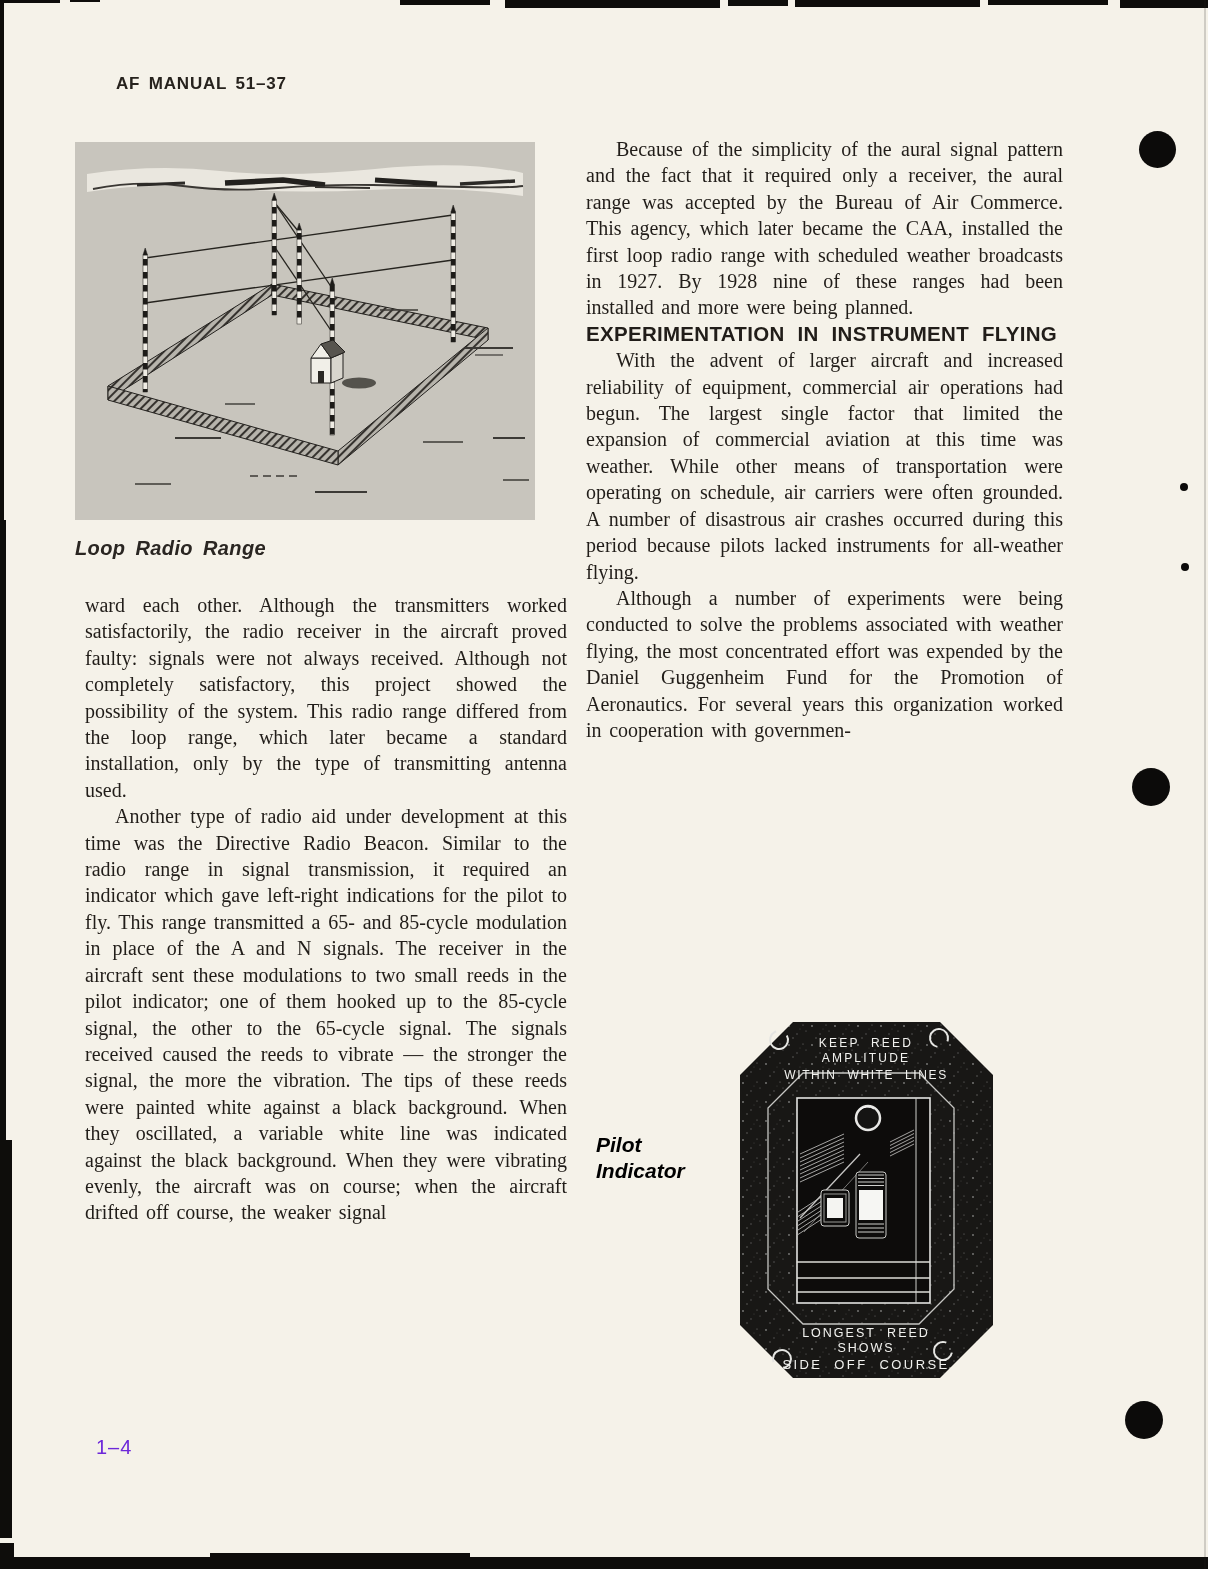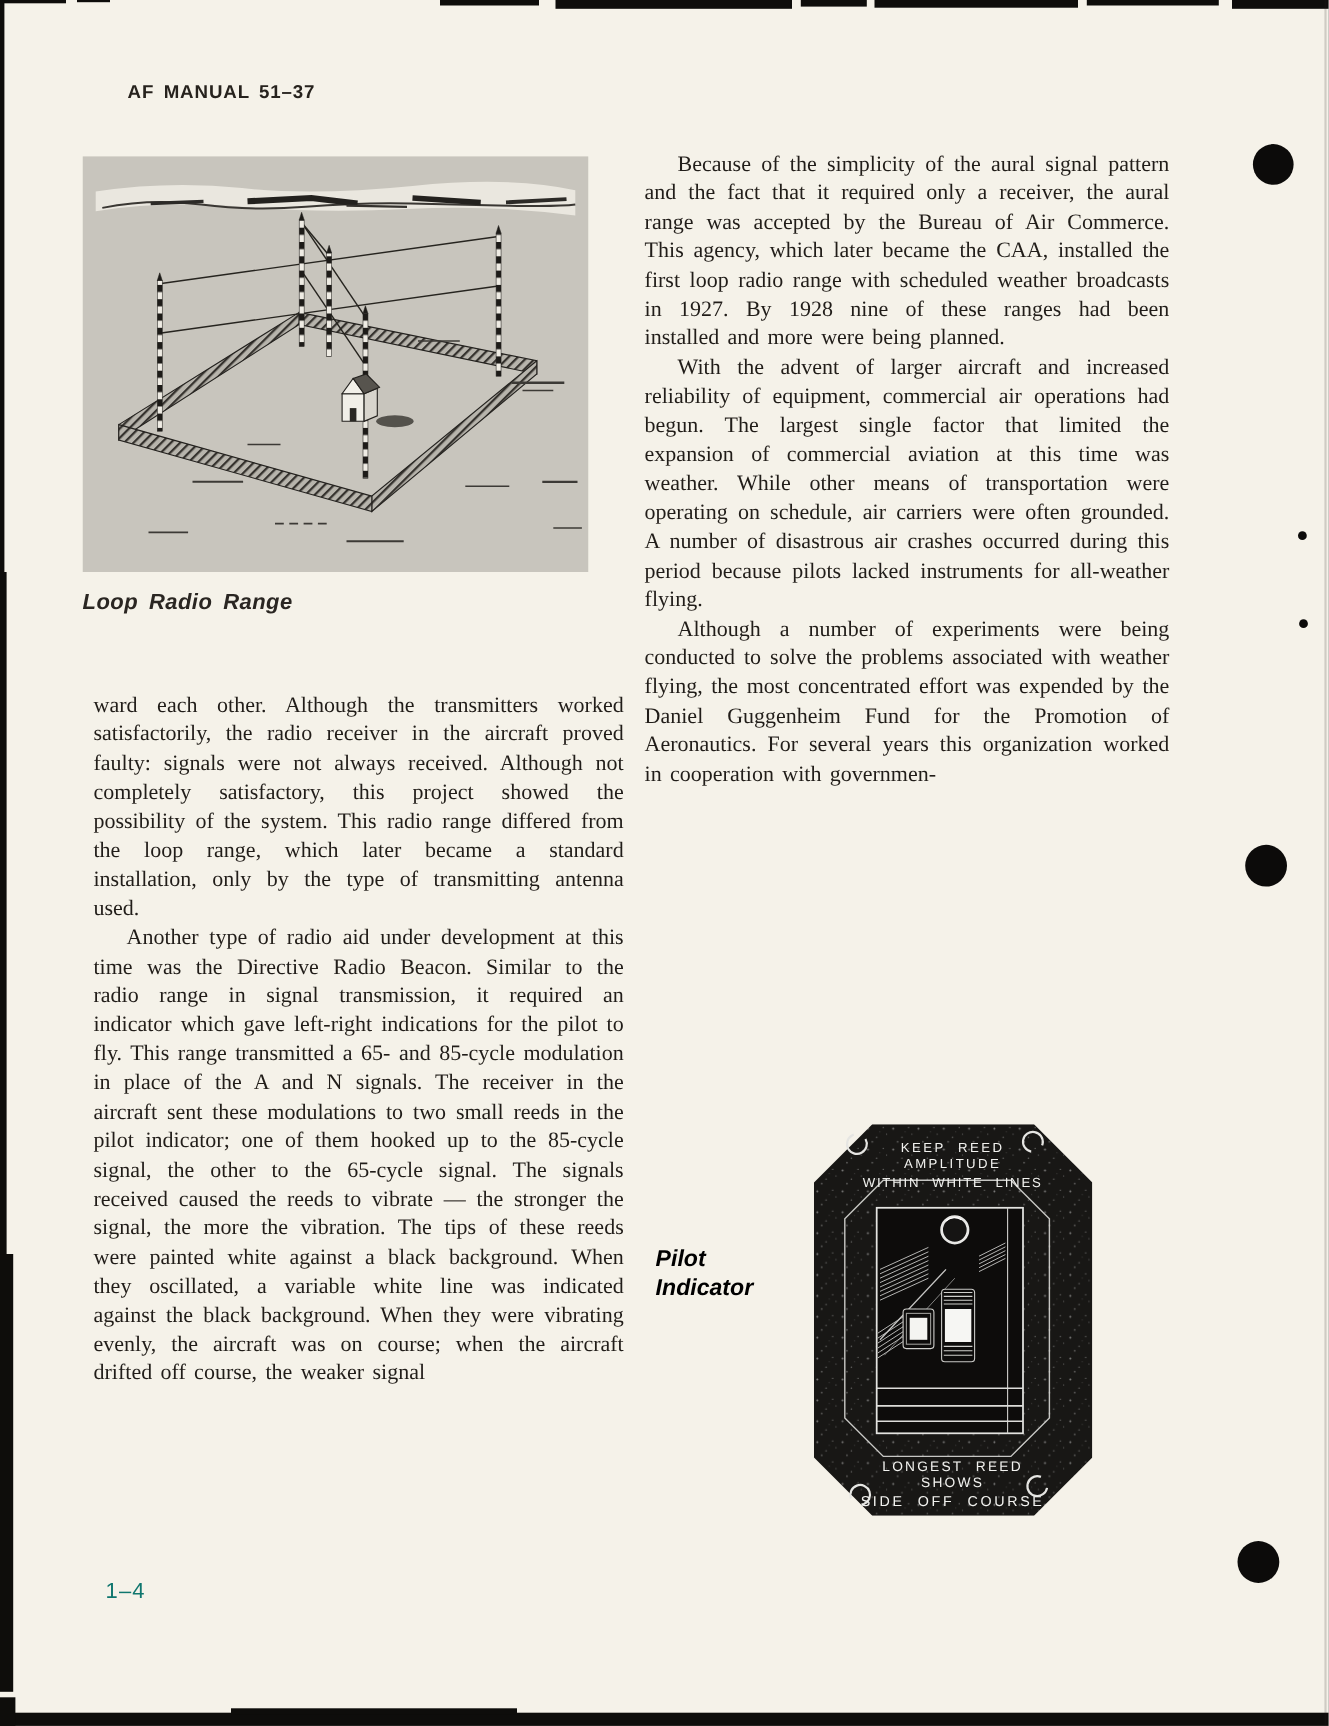--- a/index.html
+++ b/index.html
@@ -8,21 +8,21 @@
     background:#f5f2e9; overflow:hidden;
     font-family:"Liberation Serif", serif; color:#211d19;
   }
   
   .edge { position:absolute; background:#0e0d0b; }
   .edge-right-faint { position:absolute; left:1204px; top:0; width:2px; height:1569px; background:rgba(40,35,30,0.18); }
   
   .col { position:absolute; text-align:justify; font-size:20px; line-height:26.4px; word-spacing:2.6px; }
   .col p { margin:0; }
   .col p.indent { text-indent:30px; }
-  .left-col  { left:85px;  top:628px; width:482px; }
+  .left-col  { left:85px;  top:592px; width:482px; }
   .right-col { left:586px; top:136px; width:477px; }
   .section-heading {
     font-family:"Liberation Sans", sans-serif; font-weight:bold;
     font-size:20.5px; letter-spacing:0.3px; word-spacing:7px;
     margin:27px 0 24px 2px; text-align:left; white-space:nowrap; text-indent:0;
   }
   .manual-header {
     position:absolute; left:82px; top:74px;
     font-family:"Liberation Sans", sans-serif; font-weight:bold;
     font-size:17px; letter-spacing:0.8px; word-spacing:3px; color:#26221d;margin-left:34px;
@@ -34,21 +34,21 @@
     font-size:20px; letter-spacing:0.4px; word-spacing:4px; color:#2a2622;
   }
   .pilot-label {
     position:absolute; left:596px; top:1132px;
     font-family:"Liberation Sans", sans-serif; font-style:italic; font-weight:bold;
     font-size:21px; line-height:26px; color:#000000;
   }
   .instrument-wrap { position:absolute; left:740px; top:1022px; width:253px; height:438px; }
   .page-number {
     position:absolute; left:96px; top:1436px;
-    font-family:"Liberation Sans", sans-serif; font-size:20px; letter-spacing:1px; color:#0f766e;
+    font-family:"Liberation Sans", sans-serif; font-size:20px; letter-spacing:1px; color:#6d28d9;
   }
   .dot { position:absolute; background:#0c0b0a; border-radius:50%; }
   svg text { font-family:"Liberation Sans", sans-serif; }
 </style>
 </head>
 <body>
 
 <div class="page">
 
   <div class="edge" style="left:0;top:0;width:60px;height:3px;"></div>
@@ -152,20 +152,21 @@
   </div>
   <div class="figure-caption">Loop Radio Range</div>
 
   <div class="col left-col">
     <p>ward each other.  Although the transmitters worked satisfactorily, the radio receiver in the aircraft proved faulty: signals were not always received.  Although not completely satisfactory, this project showed the possibility of the system.  This radio range differed from the loop range, which later became a standard installation, only by the type of transmitting antenna used.</p>
     <p class="indent">Another type of radio aid under development at this time was the Directive Radio Beacon.  Similar to the radio range in signal transmission, it required an indicator which gave left-right indications for the pilot to fly.  This range transmitted a 65- and 85-cycle modulation in place of the A and N signals.  The receiver in the aircraft sent these modulations to two small reeds in the pilot indicator; one of them hooked up to the 85-cycle signal, the other to the 65-cycle signal.  The signals received caused the reeds to vibrate — the stronger the signal, the more the vibration.  The tips of these reeds were painted white against a black background.  When they oscillated, a variable white line was indicated against the black background.  When they were vibrating evenly, the aircraft was on course; when the aircraft drifted off course, the weaker signal</p>
   </div>
 
   <div class="col right-col">
     <p class="indent">Because of the simplicity of the aural signal pattern and the fact that it required only a receiver, the aural range was accepted by the Bureau of Air Commerce.  This agency, which later became the CAA, installed the first loop radio range with scheduled weather broadcasts in 1927.  By 1928 nine of these ranges had been installed and more were being planned.</p>
+    <p class="section-heading">EXPERIMENTATION IN INSTRUMENT FLYING</p>
     <p class="indent">With the advent of larger aircraft and increased reliability of equipment, commercial air operations had begun.  The largest single factor that limited the expansion of commercial aviation at this time was weather.  While other means of transportation were operating on schedule, air carriers were often grounded.  A number of disastrous air crashes occurred during this period because pilots lacked instruments for all-weather flying.</p>
     <p class="indent">Although a number of experiments were being conducted to solve the problems associated with weather flying, the most concentrated effort was expended by the Daniel Guggenheim Fund for the Promotion of Aeronautics.  For several years this organization worked in cooperation with governmen-</p>
   </div>
 
   <div class="pilot-label">
     <div>Pilot</div>
     <div>Indicator</div>
   </div>
 
   <div class="instrument-wrap">

